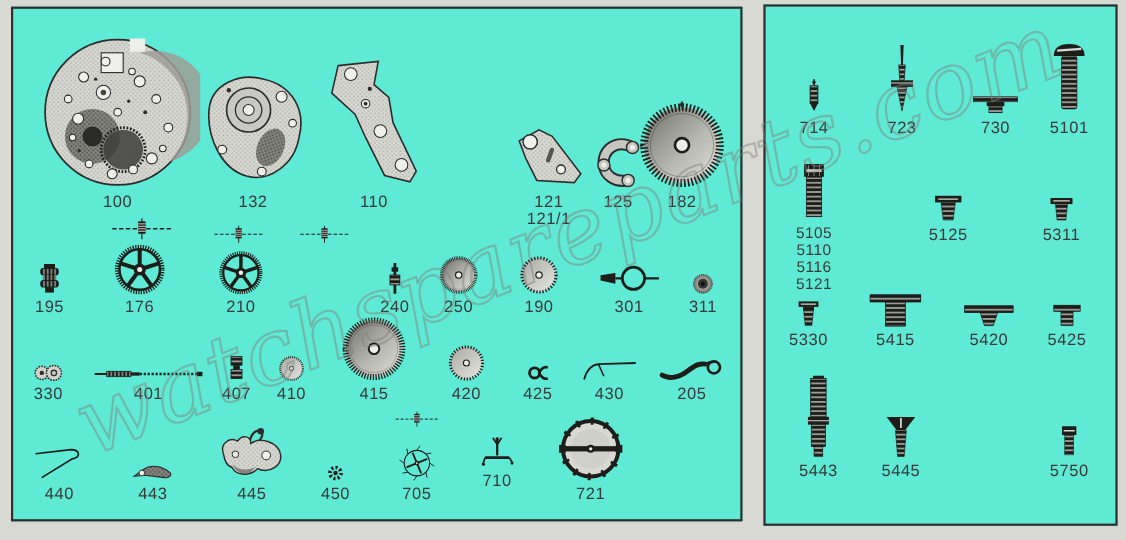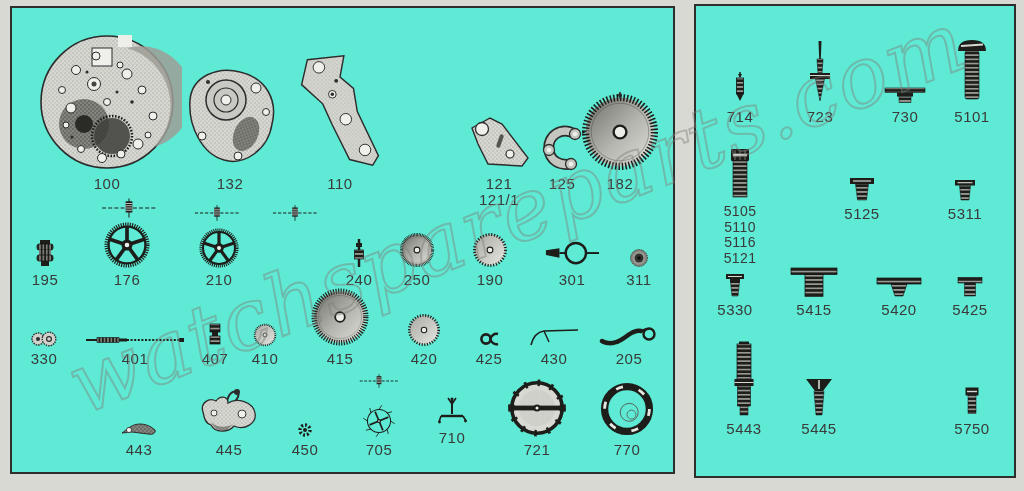--- a/index.html
+++ b/index.html
@@ -388,20 +388,26 @@
       <path d="M42 8 C45 6 47 6 50 6" stroke="#1d1d1a" stroke-width="2" fill="none"></path>
     </svg>
     <div class="lbl">205</div>
   </div>
 
   <div class="axle" style="left:347px;top:362px">
     <svg width="40" height="22" viewBox="0 0 100 36">
         <use href="#axle-sym"></use>
       </svg></div>
 
+  <div class="part" style="left:18px;top:396px;width:48px">
+    <svg width="48" height="34" viewBox="0 0 50 36">
+      <path d="M2 9 L36 5 C45 5 46 13 37 14 L8 32" fill="none" stroke="#1d1d1a" stroke-width="1.6"></path>
+    </svg>
+    <div class="lbl">440</div>
+  </div>
 
   <div class="part" style="left:108px;top:412px;width:38px">
     <svg width="38" height="18" viewBox="0 0 38 18">
       <path d="M2 13 L10 7 C16 3 24 3 31 7 L35 10 C36 13 33 15 28 14 L12 12 Z" fill="url(#htd)" stroke="#2c2c2c" stroke-width="1"></path>
       <circle cx="9" cy="10" r="2.6" fill="#efefeb" stroke="#2c2c2c" stroke-width=".8"></circle>
     </svg>
     <div class="lbl">443</div>
   </div>
 
   <div class="part" style="left:185px;top:378px;width:64px">
@@ -451,29 +457,20 @@
       <circle cx="50" cy="50" r="30" fill="url(#ht)"></circle>
       <rect x="8" y="46" width="84" height="8" fill="#1d1d1a"></rect>
       <rect x="2" y="44" width="10" height="12" fill="#1d1d1a"></rect>
         <rect x="88" y="44" width="10" height="12" fill="#1d1d1a"></rect>
       <circle cx="50" cy="50" r="6" fill="#1d1d1a"></circle>
         <circle cx="50" cy="50" r="2.5" fill="#efefeb"></circle>
     </svg>
     <div class="lbl">721</div>
   </div>
 
-  <div class="part" style="left:587px;top:372px;width:56px">
-    <svg width="56" height="58" viewBox="0 0 100 100">
-      <circle cx="50" cy="50" r="40" fill="none" stroke="#1d1d1a" stroke-width="13"></circle>
-      <circle cx="50" cy="50" r="40" fill="none" stroke="#e7e7e2" stroke-width="5" pathLength="24" stroke-dasharray="1.2 2.8"></circle>
-      <circle cx="54" cy="56" r="16" fill="none" stroke="#55554f" stroke-width="1.6"></circle>
-      <circle cx="58" cy="60" r="8" fill="none" stroke="#55554f" stroke-width="1.4"></circle>
-    </svg>
-    <div class="lbl">770</div>
-  </div>
 </div>
 
 <div class="panel" id="right-panel">
 
   <div class="part" style="left:29px;top:65px;width:30px">
     <svg width="16" height="34" viewBox="0 0 16 34">
       <line x1="8" y1="1" x2="8" y2="6" stroke="#1d1d1a" stroke-width="1.5"></line>
       <polygon points="6,3 10,3 8,7" fill="#1d1d1a"></polygon>
       <rect x="4.5" y="7" width="7" height="16" fill="url(#thr)" stroke="#111" stroke-width=".8"></rect>
       <polygon points="4.5,23 11.5,23 8,30" fill="#1d1d1a"></polygon>

